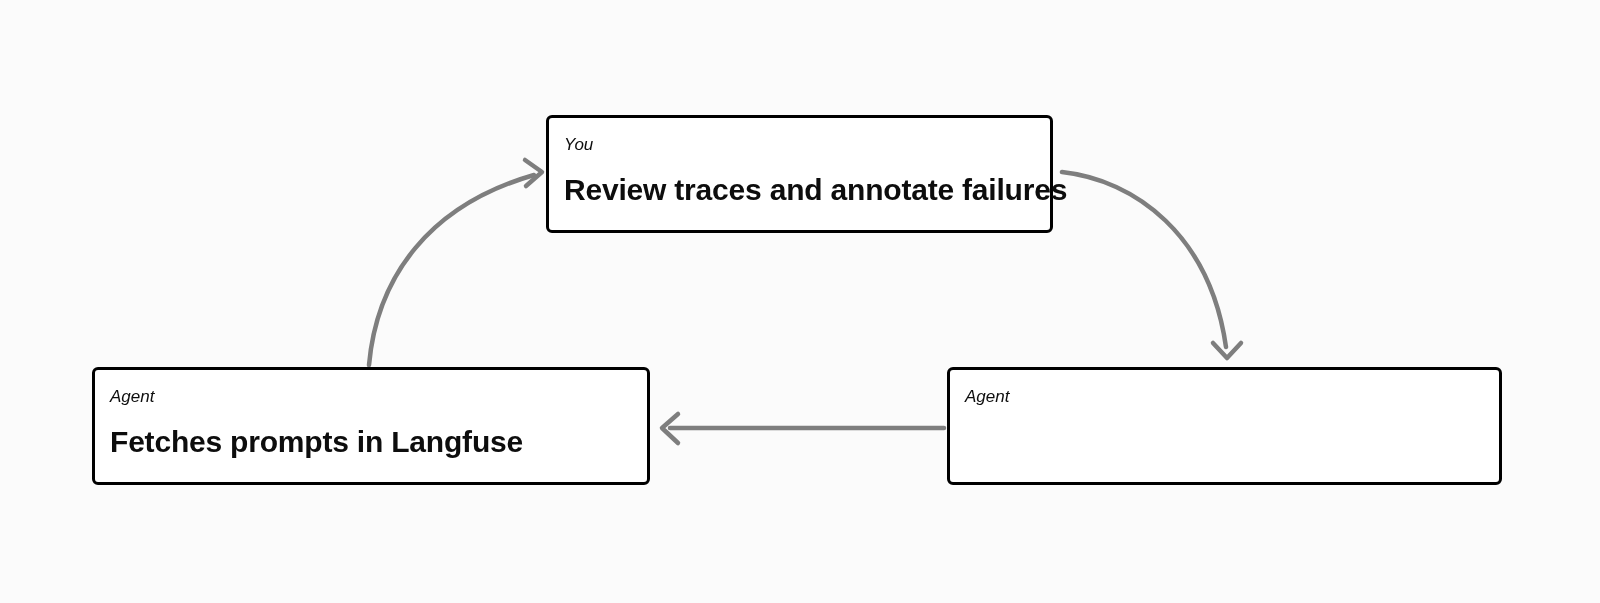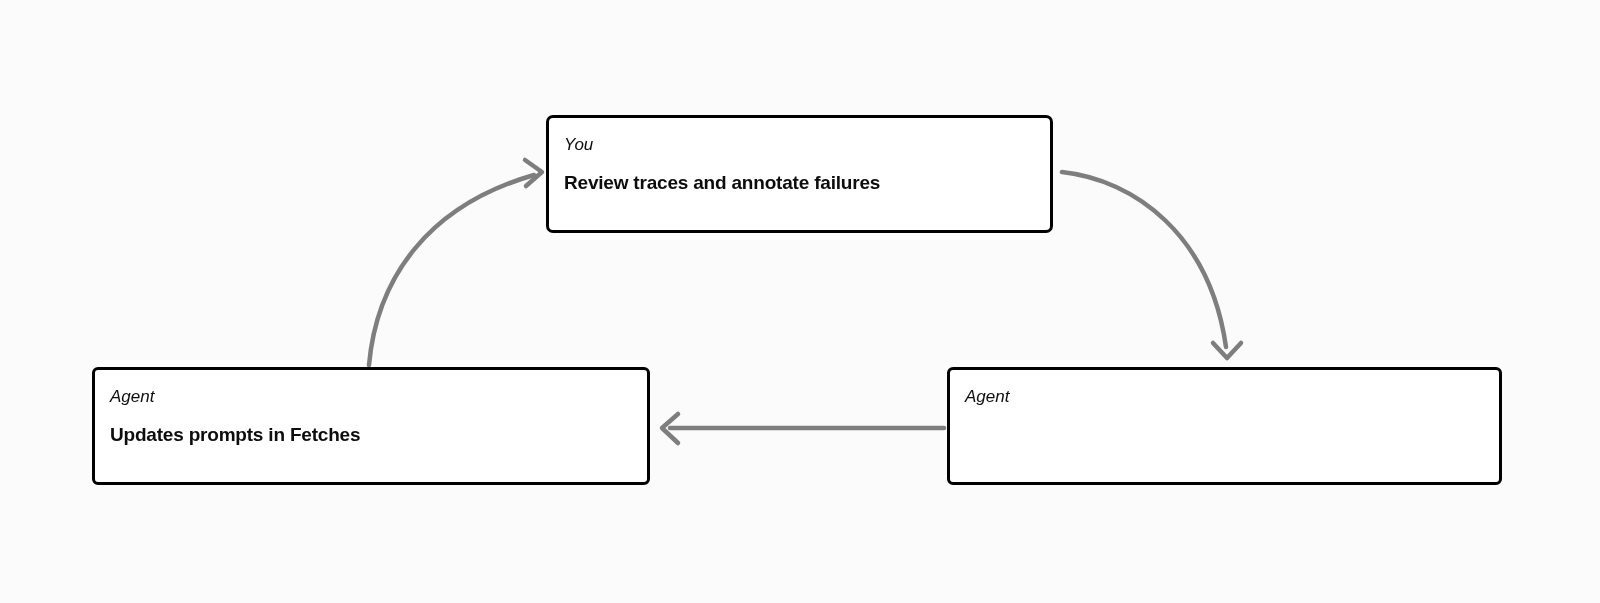--- a/index.html
+++ b/index.html
@@ -38,33 +38,33 @@
   .node {
     position: absolute;
     background: var(--node-bg);
     border: 3px solid var(--node-border);
     border-radius: 6px;
     padding: 16px 15px;
     display: flex;
     flex-direction: column;
     align-items: flex-start;
   }
-  .node-review { left: 546px; top: 115px; width: 507px; height: 118px; border-radius: 7px; }
+  .node-review { left: 546px; top: 115px; width: 507px; height: 118px; }
   .node-fetch  { left: 947px; top: 367px; width: 555px; height: 118px; }
   .node-update { left: 92px;  top: 367px; width: 558px; height: 118px; }
   .actor {
     font-size: 17px;
     font-style: italic;
     font-weight: 400;
     color: var(--text);
     line-height: 1.25;
     margin-bottom: 17px;
   }
   .title {
-    font-size: 19px;
+    font-size: 30px;
     font-weight: 700;
     color: var(--text);
     line-height: 1.2;
     letter-spacing: -0.2px;
     white-space: nowrap;
   }
 </style>
 </head>
 <body>
 
@@ -92,16 +92,16 @@
     <div class="actor">You</div>
     <div class="title">Review traces and annotate failures</div>
   </div>
 
   <div class="node node-fetch">
     <div class="actor">Agent</div>
   </div>
 
   <div class="node node-update">
     <div class="actor">Agent</div>
-    <div class="title">Updates prompts in Fetches</div>
+    <div class="title">Fetches prompts in Langfuse</div>
   </div>
 
 </div>
 
 </body></html>

